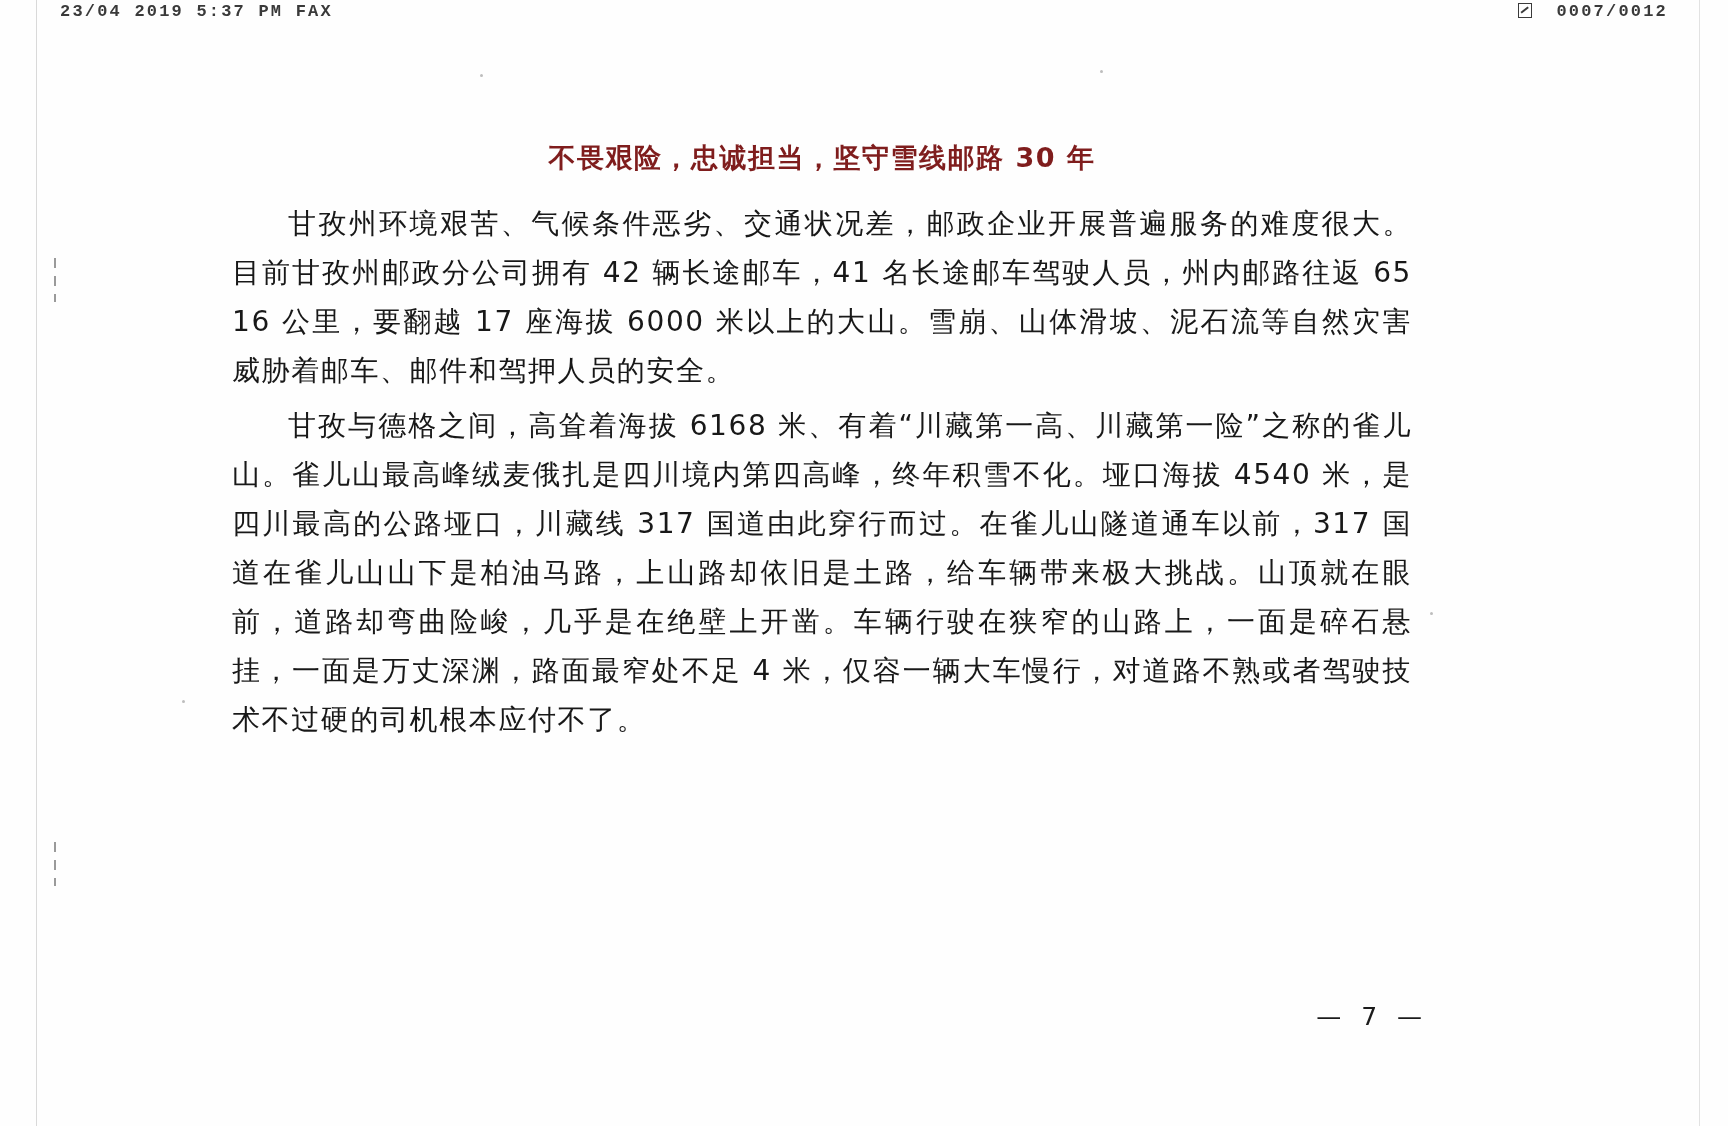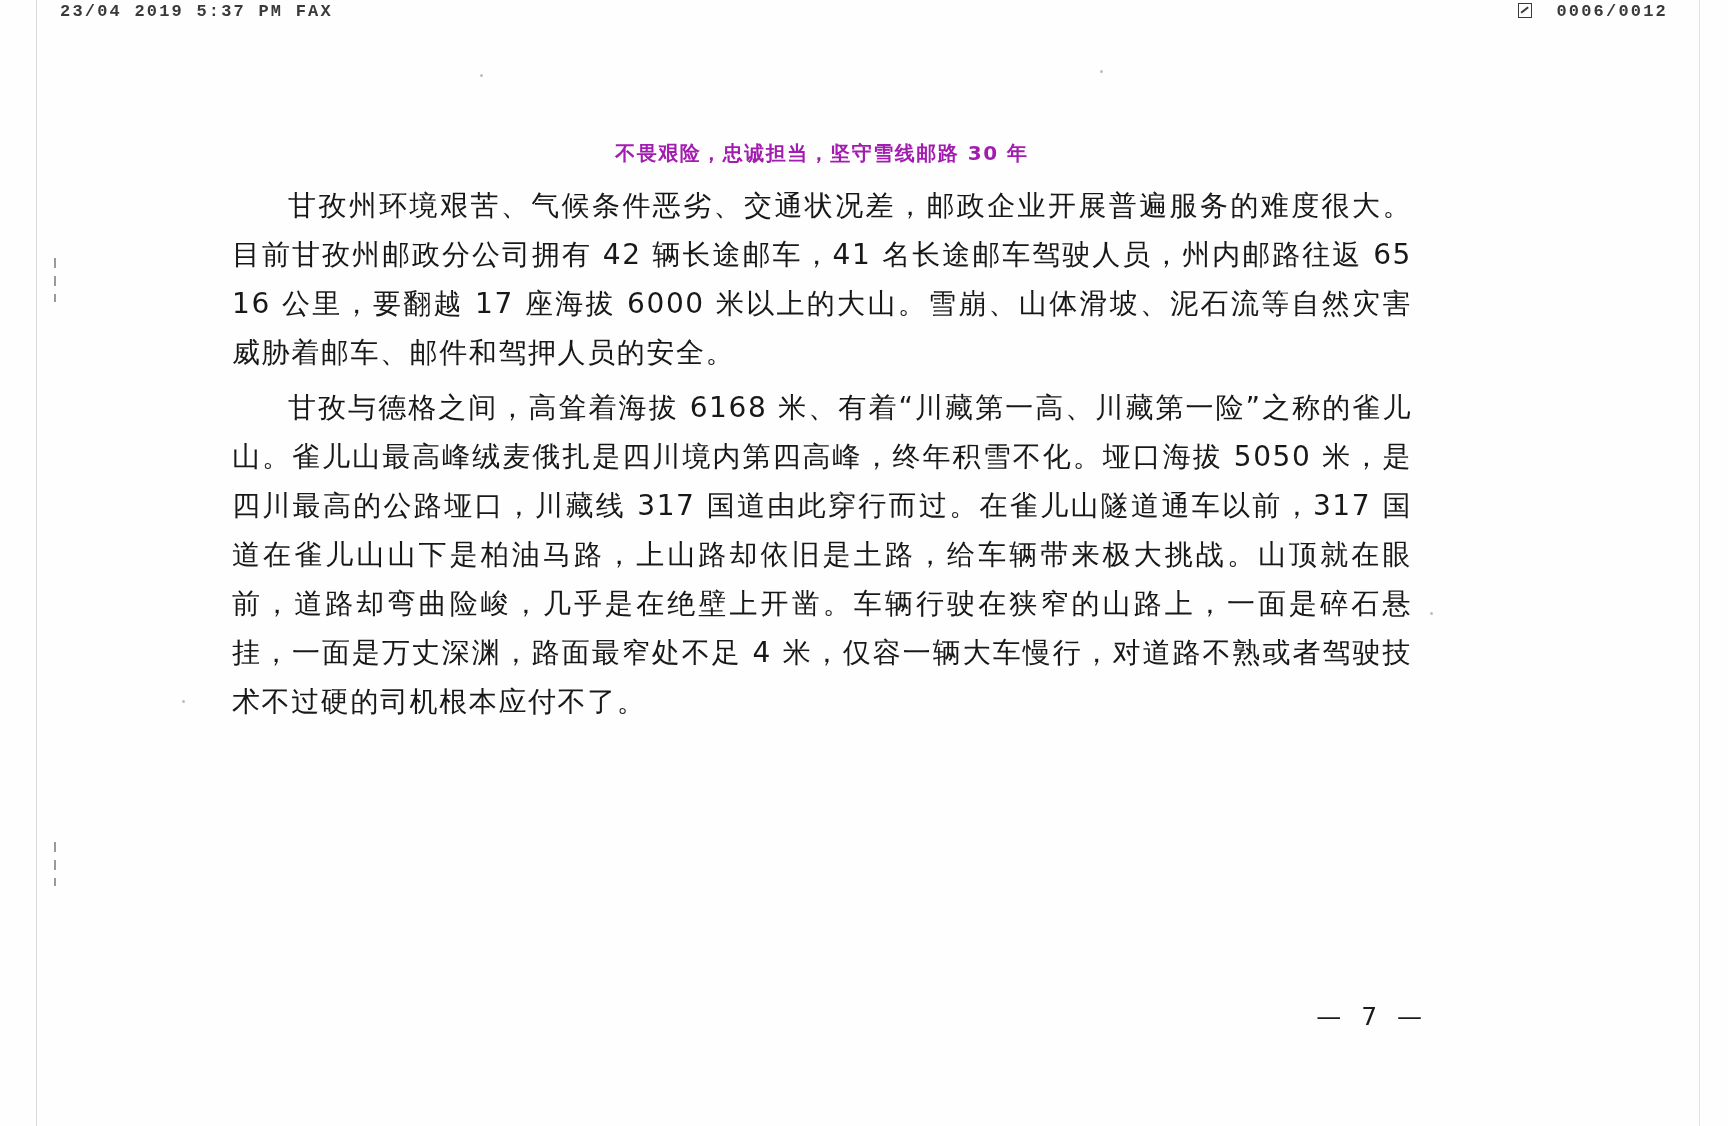--- a/index.html
+++ b/index.html
@@ -101,25 +101,25 @@
   .doc {
     position: absolute;
     left: 232px;
     top: 140px;
     width: 1180px;
   }
 
   .doc-title {
     font-family: "DejaVu Sans", sans-serif;
     font-weight: bold;
-    font-size: 20px;
+    font-size: 27px;
     letter-spacing: 1.5px;
     text-align: center;
-    color: #a21caf;
-    margin: 0 0 14px 0;
+    color: #7f1d1d;
+    margin: 0 0 23px 0;
     white-space: nowrap;
   }
 
   .para {
     font-family: "DejaVu Sans", sans-serif;
     font-size: 28px;
     line-height: 49px;
     color: #181818;
     margin: 0 0 6px 0;
     text-align: justify;
@@ -144,36 +144,36 @@
 <body>
 
 <div class="page">
 
   <div class="scan-edge-left"></div>
   <div class="scan-edge-right"></div>
 
   <div class="fax-header">
     <div class="fax-stamp">23/04  2019  5:37 PM  FAX</div>
     <div class="fax-icon"></div>
-    <div class="fax-pagecount">0006/0012</div>
+    <div class="fax-pagecount">0007/0012</div>
   </div>
 
   <div class="speck" style="left:480px; top:74px; width:3px; height:3px;"></div>
   <div class="speck" style="left:1100px; top:70px; width:3px; height:3px;"></div>
   <div class="speck" style="left:862px; top:146px; width:3px; height:3px;"></div>
   <div class="speck" style="left:1430px; top:612px; width:3px; height:3px;"></div>
   <div class="speck" style="left:182px; top:700px; width:3px; height:3px;"></div>
   <div class="tickmark" style="left:54px; top:258px; height:10px;"></div>
   <div class="tickmark" style="left:54px; top:276px; height:10px;"></div>
   <div class="tickmark" style="left:54px; top:294px; height:8px;"></div>
   <div class="tickmark" style="left:54px; top:842px; height:10px;"></div>
   <div class="tickmark" style="left:54px; top:860px; height:10px;"></div>
   <div class="tickmark" style="left:54px; top:878px; height:8px;"></div>
 
   <div class="doc">
     <h1 class="doc-title">不畏艰险，忠诚担当，坚守雪线邮路 30 年</h1>
     <p class="para">甘孜州环境艰苦、气候条件恶劣、交通状况差，邮政企业开展普遍服务的难度很大。目前甘孜州邮政分公司拥有 42 辆长途邮车，41 名长途邮车驾驶人员，州内邮路往返 6516 公里，要翻越 17 座海拔 6000 米以上的大山。雪崩、山体滑坡、泥石流等自然灾害威胁着邮车、邮件和驾押人员的安全。</p>
-    <p class="para">甘孜与德格之间，高耸着海拔 6168 米、有着“川藏第一高、川藏第一险”之称的雀儿山。雀儿山最高峰绒麦俄扎是四川境内第四高峰，终年积雪不化。垭口海拔 5050 米，是四川最高的公路垭口，川藏线 317 国道由此穿行而过。在雀儿山隧道通车以前，317 国道在雀儿山山下是柏油马路，上山路却依旧是土路，给车辆带来极大挑战。山顶就在眼前，道路却弯曲险峻，几乎是在绝壁上开凿。车辆行驶在狭窄的山路上，一面是碎石悬挂，一面是万丈深渊，路面最窄处不足 4 米，仅容一辆大车慢行，对道路不熟或者驾驶技术不过硬的司机根本应付不了。</p>
+    <p class="para">甘孜与德格之间，高耸着海拔 6168 米、有着“川藏第一高、川藏第一险”之称的雀儿山。雀儿山最高峰绒麦俄扎是四川境内第四高峰，终年积雪不化。垭口海拔 4540 米，是四川最高的公路垭口，川藏线 317 国道由此穿行而过。在雀儿山隧道通车以前，317 国道在雀儿山山下是柏油马路，上山路却依旧是土路，给车辆带来极大挑战。山顶就在眼前，道路却弯曲险峻，几乎是在绝壁上开凿。车辆行驶在狭窄的山路上，一面是碎石悬挂，一面是万丈深渊，路面最窄处不足 4 米，仅容一辆大车慢行，对道路不熟或者驾驶技术不过硬的司机根本应付不了。</p>
   </div>
 
   <div class="page-number">— 7 —</div>
 
 </div>
 
 </body></html>

